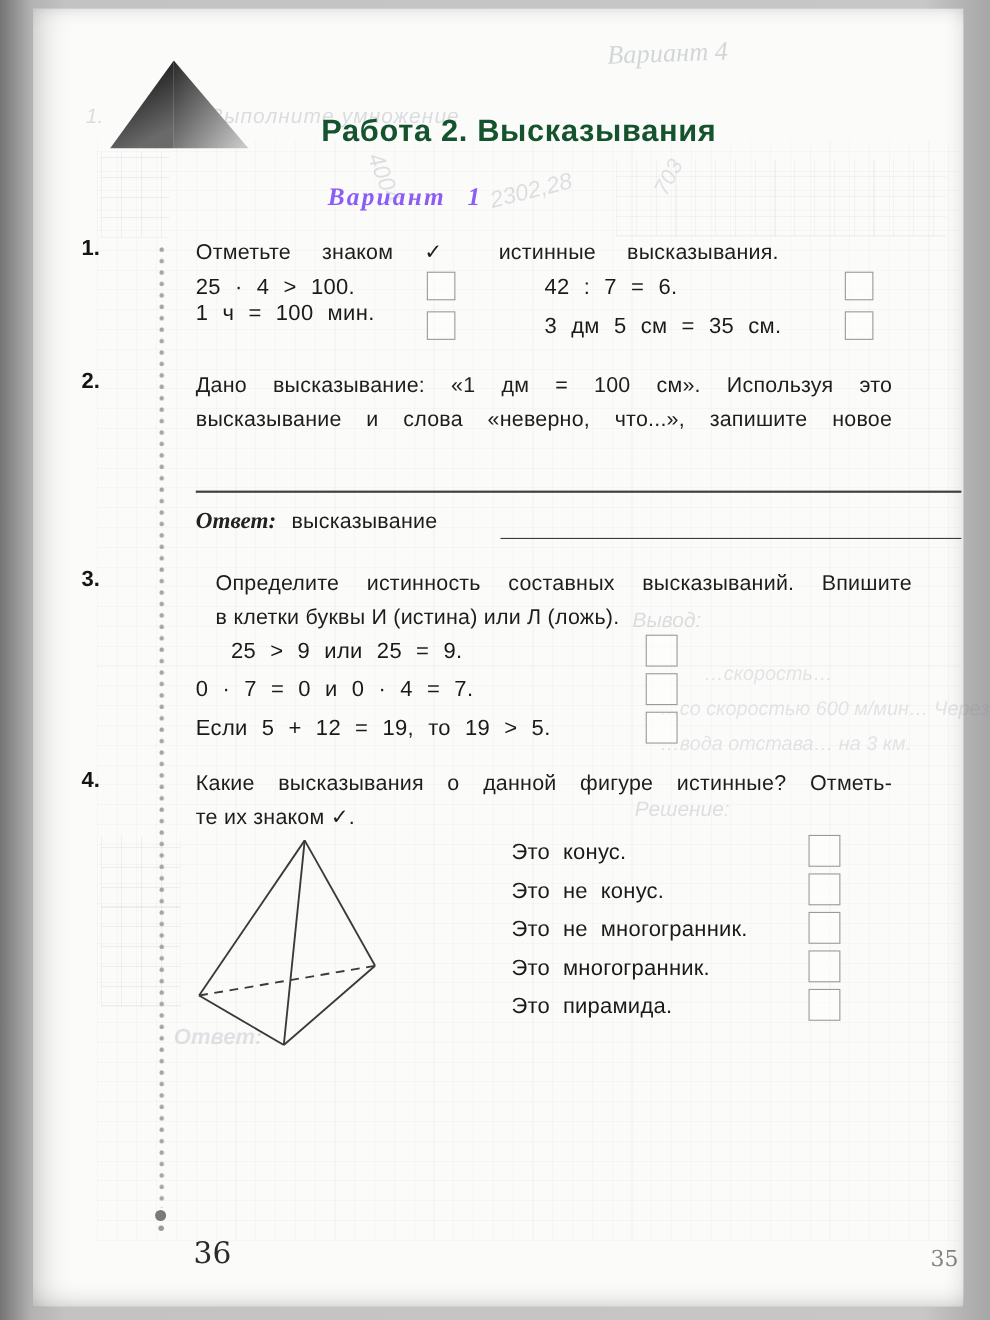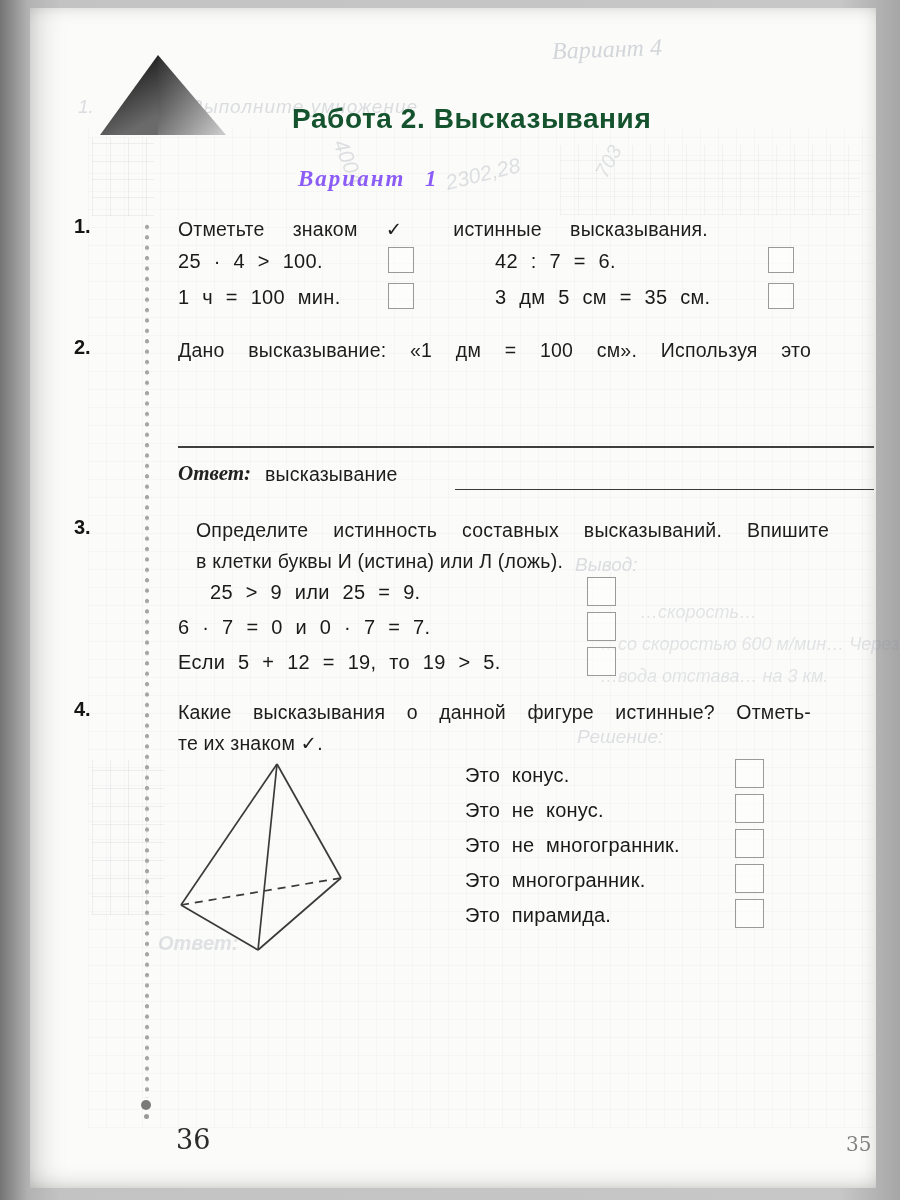--- a/index.html
+++ b/index.html
@@ -95,42 +95,43 @@
 
 <div class="abs title">Работа 2. Высказывания</div>
 <div class="abs variant">Вариант 1</div>
 
 <div class="abs exnum" style="left:74px;top:215px;">1.</div>
 <div class="abs bodytext fill" style="left:178px;top:214px;width:530px;">Отметьте знаком ✓ истинные высказывания.</div>
 <div class="abs math" style="left:178px;top:250px;">25 · 4 &gt; 100.</div>
 <div class="abs box chk24" style="left:388px;top:247px;"></div>
 <div class="abs math" style="left:495px;top:250px;">42 : 7 = 6.</div>
 <div class="abs box chk24" style="left:768px;top:247px;"></div>
-<div class="abs math" style="left:178px;top:286px;">1 ч = 100 мин.</div>
+<div class="abs math" style="left:178px;top:274px;">1 ч = 100 мин.</div>
 <div class="abs box chk24" style="left:388px;top:283px;"></div>
 <div class="abs math" style="left:495px;top:286px;">3 дм 5 см = 35 см.</div>
 <div class="abs box chk24" style="left:768px;top:283px;"></div>
 
 <div class="abs exnum" style="left:74px;top:336px;">2.</div>
 <div class="abs" style="left:178px;top:335px;width:633px;">
   <div class="bodytext fill">Дано высказывание: «1 дм = 100 см». Используя это</div>
+  <div class="bodytext fill">высказывание и слова «неверно, что...», запишите новое</div>
 </div>
 <div class="abs rule" style="left:178px;top:446px;width:696px;"></div>
 <div class="abs answer-label" style="left:178px;top:461px;">Ответ:</div>
 <div class="abs bodytext" style="left:265px;top:459px;">высказывание</div>
 <div class="abs wline" style="left:455px;top:461px;width:419px;height:28px;"></div>
 
 <div class="abs exnum" style="left:74px;top:516px;">3.</div>
 <div class="abs" style="left:196px;top:515px;width:633px;">
   <div class="bodytext fill">Определите истинность составных высказываний. Впишите</div>
   <div class="bodytext">в клетки буквы И (истина) или Л (ложь).</div>
 </div>
 <div class="abs math" style="left:178px;top:581px;margin-left:32px;">25 &gt; 9 или 25 = 9.</div>
 <div class="abs box chk27" style="left:587px;top:577px;"></div>
-<div class="abs math" style="left:178px;top:616px;">6 · 7 = 0 и 0 · 7 = 7.</div>
+<div class="abs math" style="left:178px;top:616px;">0 · 7 = 0 и 0 · 4 = 7.</div>
 <div class="abs box chk27" style="left:587px;top:612px;"></div>
 <div class="abs math" style="left:178px;top:651px;">Если 5 + 12 = 19, то 19 &gt; 5.</div>
 <div class="abs box chk27" style="left:587px;top:647px;"></div>
 
 <div class="abs exnum" style="left:74px;top:698px;">4.</div>
 <div class="abs" style="left:178px;top:697px;width:633px;">
   <div class="bodytext fill">Какие высказывания о данной фигуре истинные? Отметь-</div>
   <div class="bodytext">те их знаком ✓.</div>
 </div>
 

